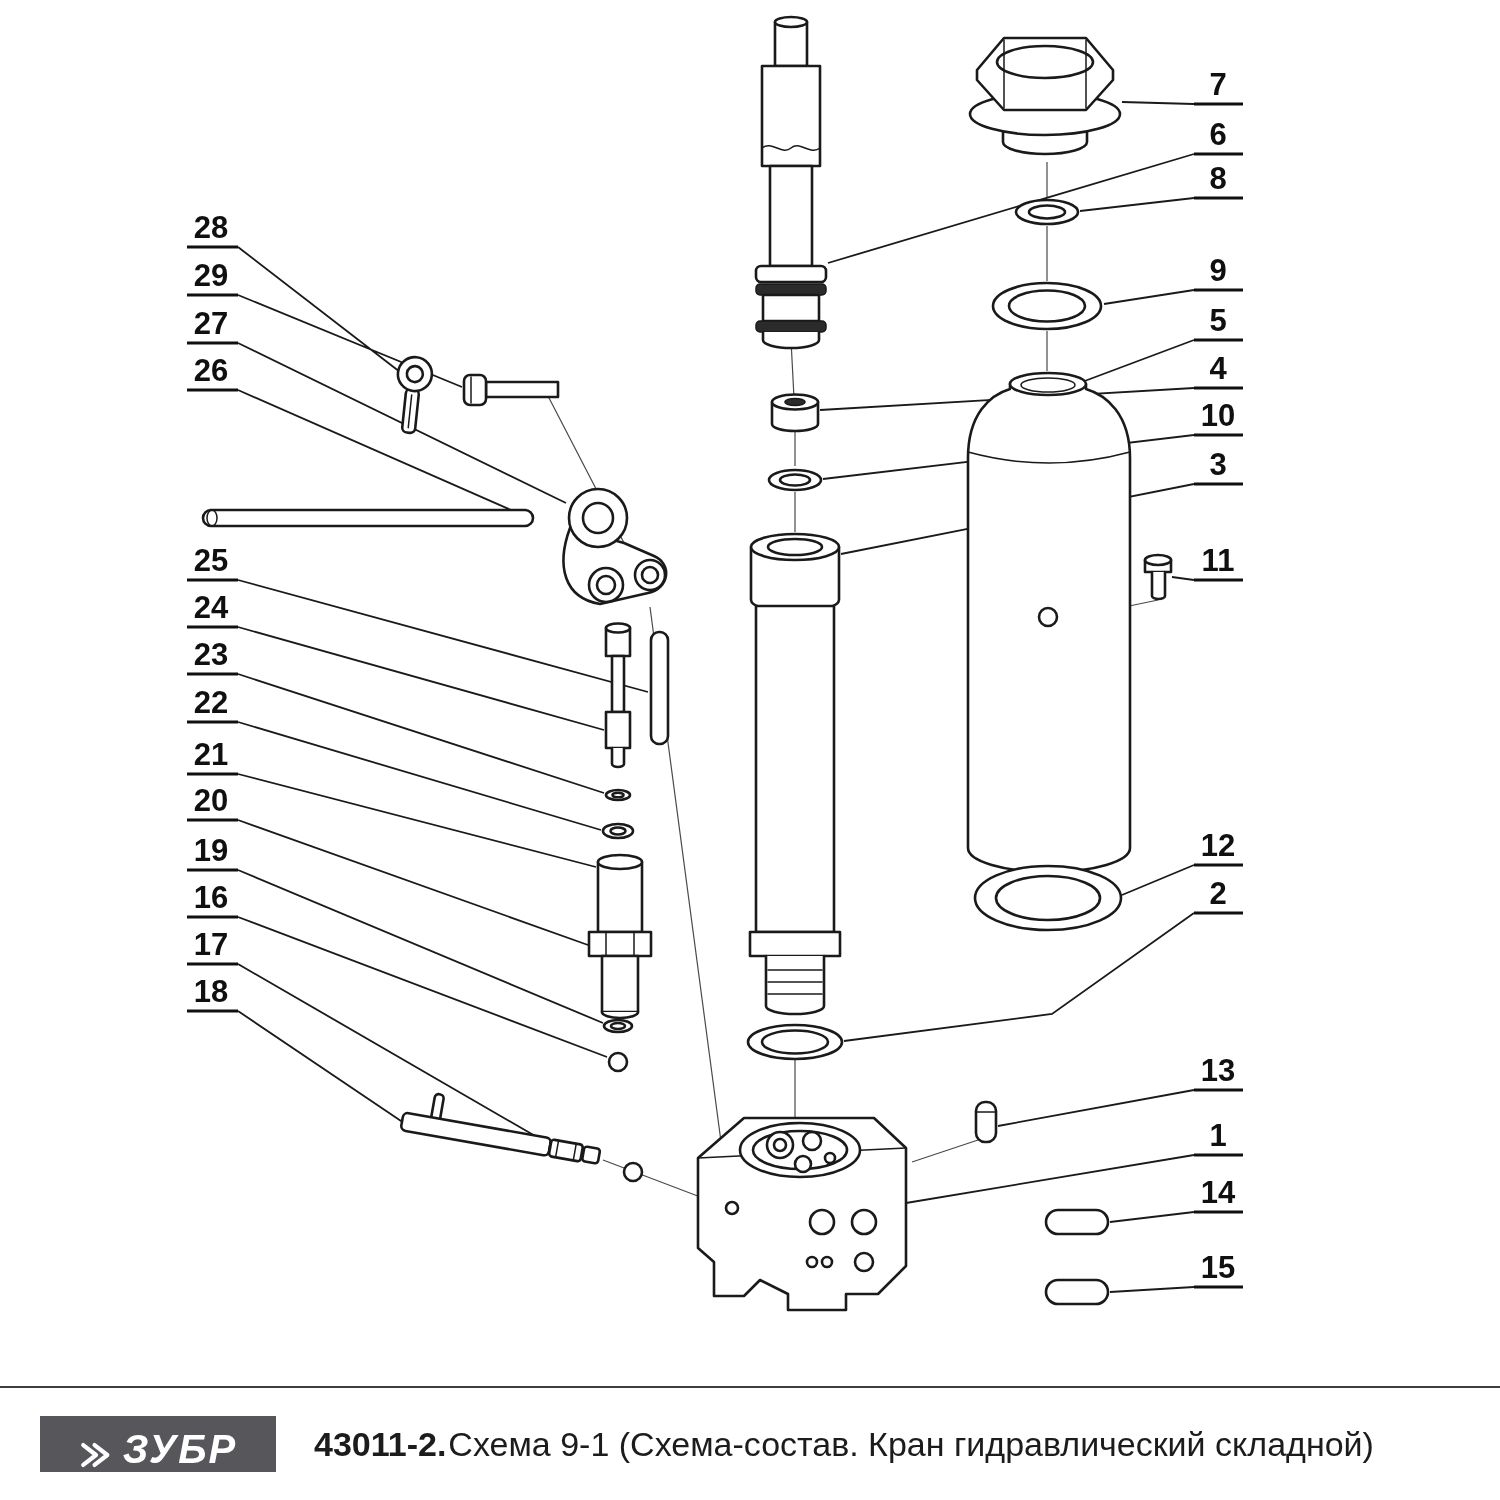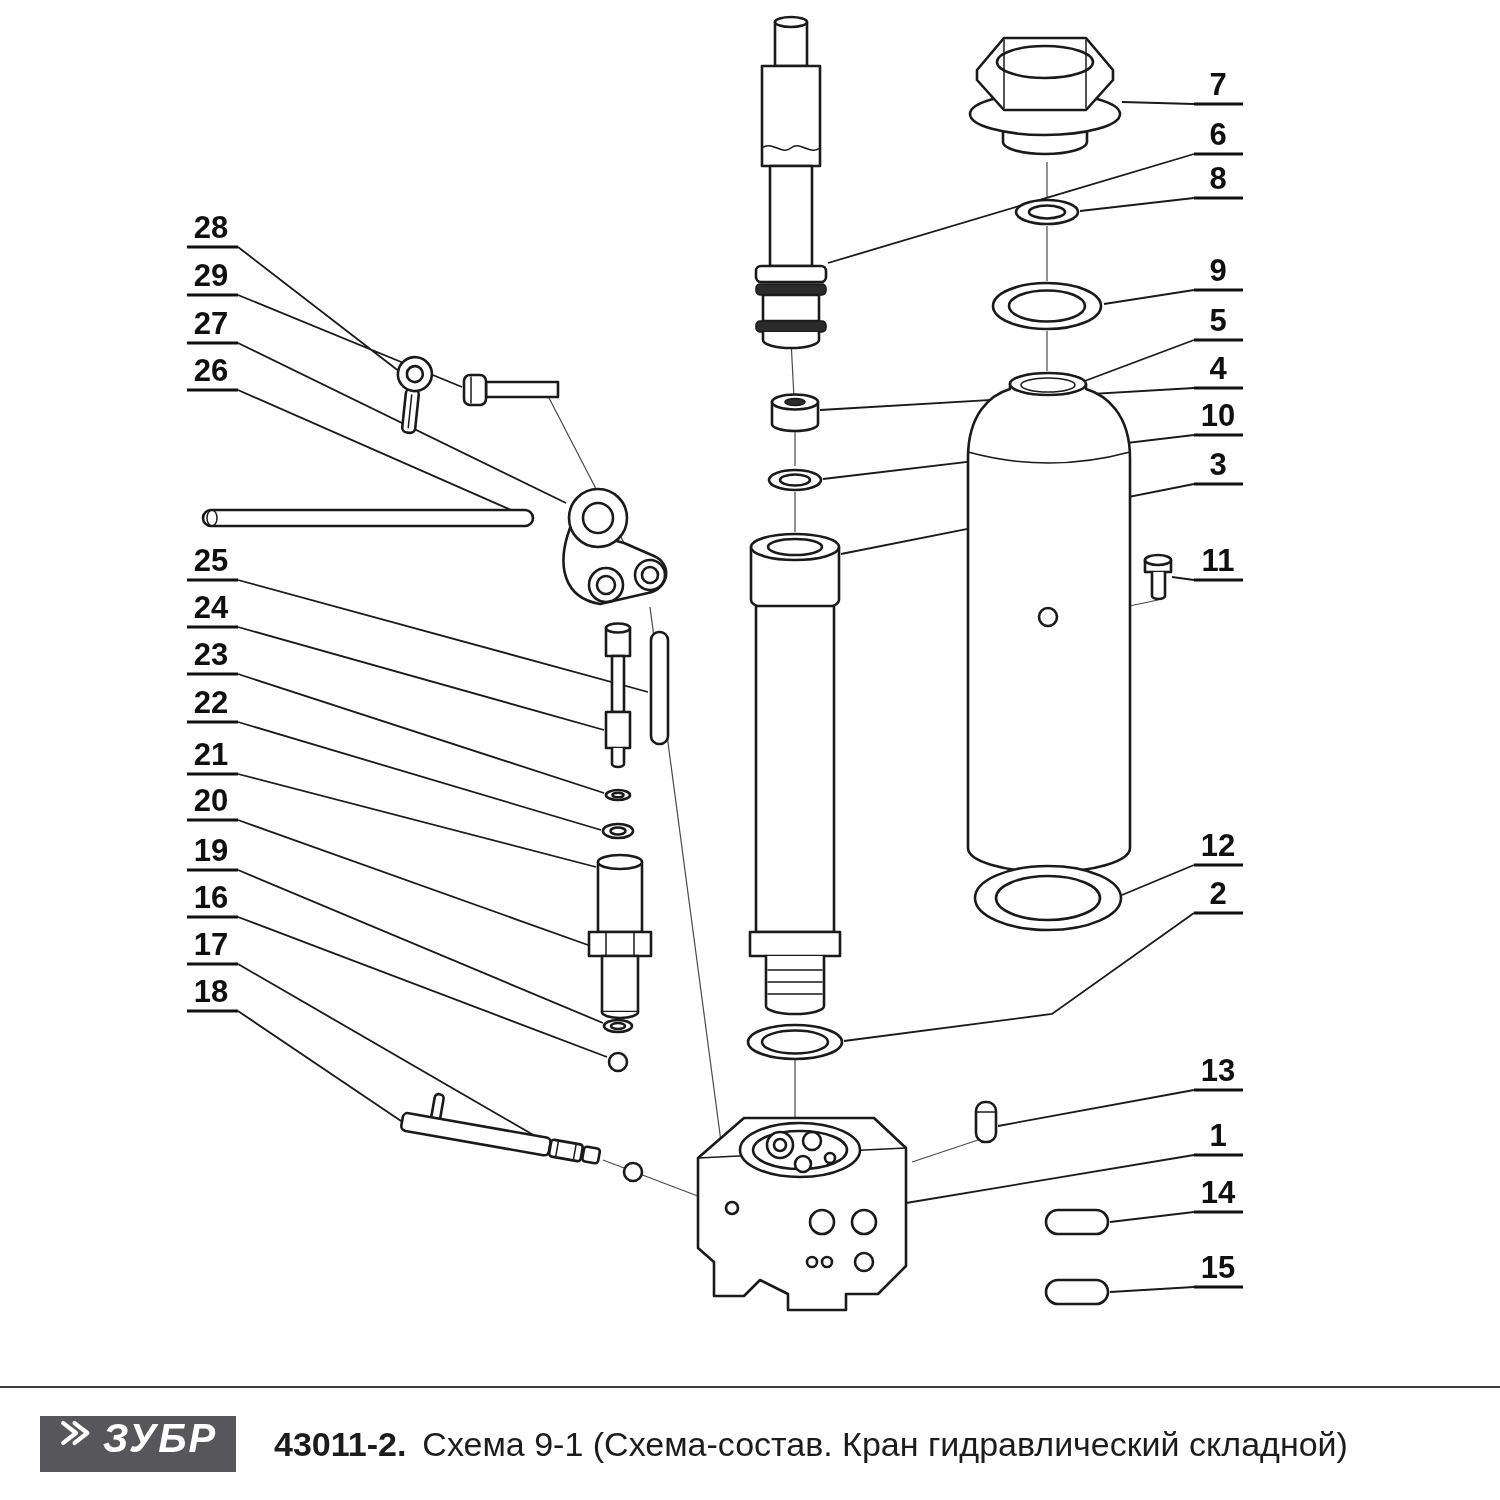--- a/index.html
+++ b/index.html
@@ -8,24 +8,24 @@
   svg{display:block;}
   .part{stroke:#1a1a1a;stroke-width:2.6;fill:#fff;stroke-linejoin:round;stroke-linecap:round;}
   .thin{stroke:#1a1a1a;stroke-width:1.5;fill:none;stroke-linecap:round;}
   .dark{fill:#2b2b2b;stroke:#1a1a1a;stroke-width:1.5;}
   .leader{stroke:#1a1a1a;stroke-width:1.8;fill:none;}
   .axis{stroke:#4a4a4a;stroke-width:1.2;fill:none;}
   .callout text{font-family:"Liberation Sans",sans-serif;font-size:31px;font-weight:bold;fill:#101010;}
   .callout line{stroke:#101010;stroke-width:3;}
   .footer{position:absolute;left:0;top:1386px;width:1500px;height:114px;border-top:2px solid #3d3d3d;
           display:flex;align-items:center;gap:38px;padding-left:40px;box-sizing:border-box;background:#fff;}
-  .logo{width:196px;height:56px;background:#57575b;color:#fff;display:flex;align-items:flex-start;
+  .logo{width:236px;height:56px;background:#57575b;color:#fff;display:flex;align-items:flex-end;
         justify-content:center;gap:10px;font-weight:bold;font-style:italic;font-size:40px;letter-spacing:2px;}
   .caption{font-size:34px;color:#1c1c1c;white-space:nowrap;}
-  .caption .model{font-weight:bold;margin-right:16px;}
+  .caption .model{font-weight:bold;margin-right:2px;}
 </style>
 </head>
 <body>
 
 <div class="page">
 
   <svg class="diagram" width="1500" height="1386" viewBox="0 0 1500 1386" xmlns="http://www.w3.org/2000/svg">
 
     <path class="axis" d="
       M791,340 L794,398 M795,432 L795,466 M795,492 L795,532

